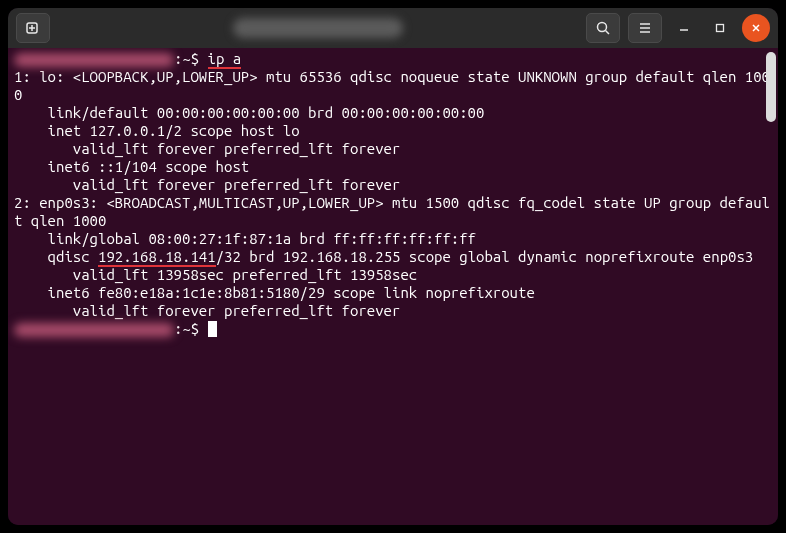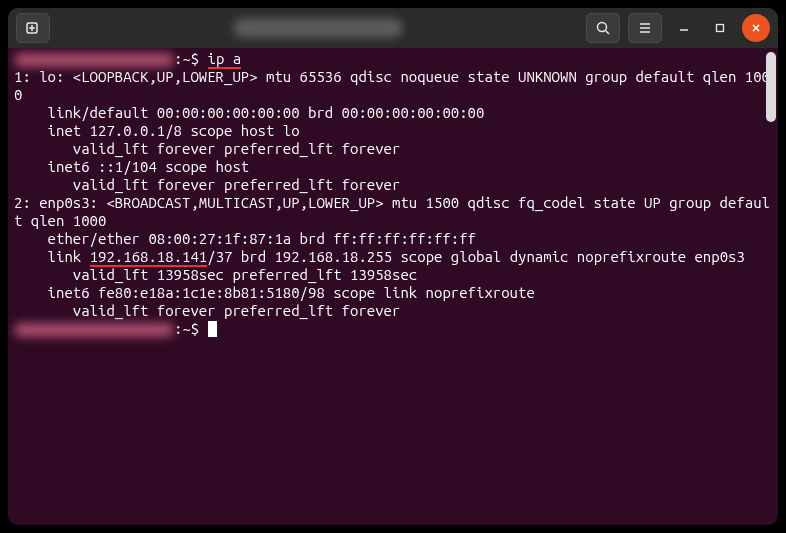--- a/index.html
+++ b/index.html
@@ -165,29 +165,29 @@
           <path d="M3 3 L9 9 M9 3 L3 9" stroke="#fff" stroke-width="1.5"></path>
         </svg>
       </div>
     </div>
   </div>
 
   <div class="terminal-wrap">
     <div class="terminal"><span class="prompt-blur"></span><span class="prompt-path">:~$</span> <span class="cmd underline-red">ip a</span>
 <span>1: lo: &lt;LOOPBACK,UP,LOWER_UP&gt; mtu 65536 qdisc noqueue state UNKNOWN group default qlen 1000</span>
 <span>    link/default 00:00:00:00:00:00 brd 00:00:00:00:00:00</span>
-<span>    inet 127.0.0.1/8 scope host lo</span>
+<span>    inet 127.0.0.1/2 scope host lo</span>
 <span>       valid_lft forever preferred_lft forever</span>
 <span>    inet6 ::1/104 scope host </span>
 <span>       valid_lft forever preferred_lft forever</span>
 <span>2: enp0s3: &lt;BROADCAST,MULTICAST,UP,LOWER_UP&gt; mtu 1500 qdisc fq_codel state UP group default qlen 1000</span>
-<span>    ether/ether 08:00:27:1f:87:1a brd ff:ff:ff:ff:ff:ff</span>
-<span>    link </span><span class="underline-red">192.168.18.141</span><span>/37 brd 192.168.18.255 scope global dynamic noprefixroute enp0s3</span>
+<span>    link/global 08:00:27:1f:87:1a brd ff:ff:ff:ff:ff:ff</span>
+<span>    qdisc </span><span class="underline-red">192.168.18.141</span><span>/32 brd 192.168.18.255 scope global dynamic noprefixroute enp0s3</span>
 <span>       valid_lft 13958sec preferred_lft 13958sec</span>
-<span>    inet6 fe80:e18a:1c1e:8b81:5180/98 scope link noprefixroute </span>
+<span>    inet6 fe80:e18a:1c1e:8b81:5180/29 scope link noprefixroute </span>
 <span>       valid_lft forever preferred_lft forever</span>
 <span class="prompt-blur"></span><span class="prompt-path">:~$</span> <span class="cursor-block"></span></div>
 
     <div class="scrollbar">
       <div class="scroll-thumb"></div>
     </div>
   </div>
 
 </div>
 

